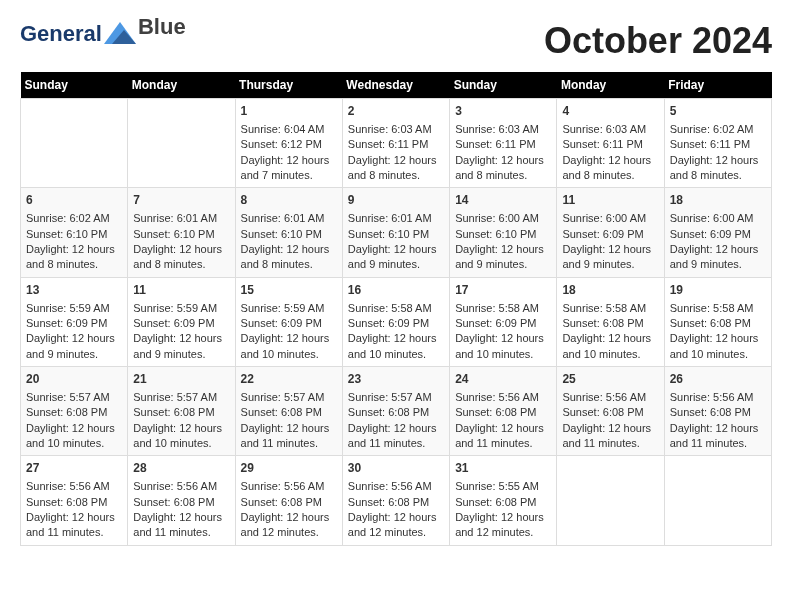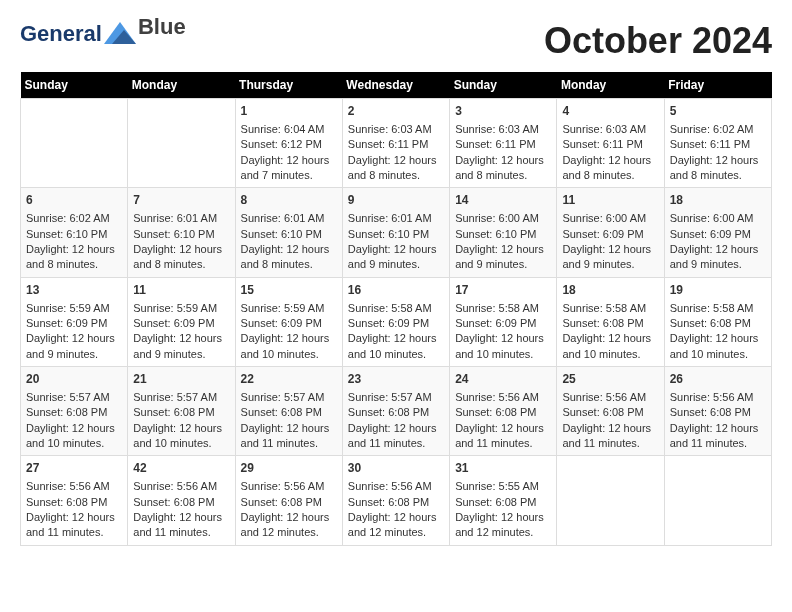--- a/index.html
+++ b/index.html
@@ -219,21 +219,21 @@
           <span class="day-num">26</span>
           <div class="day-info">Sunrise: 5:56 AM<br>Sunset: 6:08 PM<br>Daylight: 12 hours and 11 minutes.</div>
         </td>
       </tr>
       <tr>
         <td>
           <span class="day-num">27</span>
           <div class="day-info">Sunrise: 5:56 AM<br>Sunset: 6:08 PM<br>Daylight: 12 hours and 11 minutes.</div>
         </td>
         <td>
-          <span class="day-num">42</span>
+          <span class="day-num">28</span>
           <div class="day-info">Sunrise: 5:56 AM<br>Sunset: 6:08 PM<br>Daylight: 12 hours and 11 minutes.</div>
         </td>
         <td>
           <span class="day-num">29</span>
           <div class="day-info">Sunrise: 5:56 AM<br>Sunset: 6:08 PM<br>Daylight: 12 hours and 12 minutes.</div>
         </td>
         <td>
           <span class="day-num">30</span>
           <div class="day-info">Sunrise: 5:56 AM<br>Sunset: 6:08 PM<br>Daylight: 12 hours and 12 minutes.</div>
         </td>

